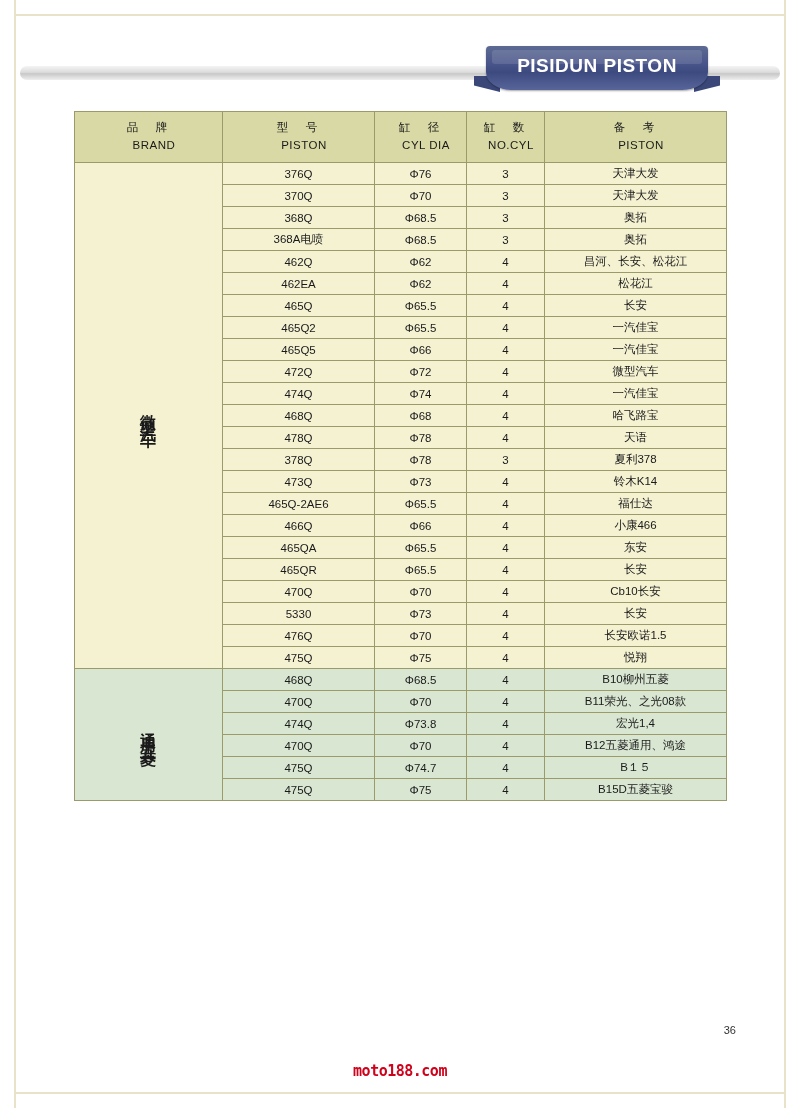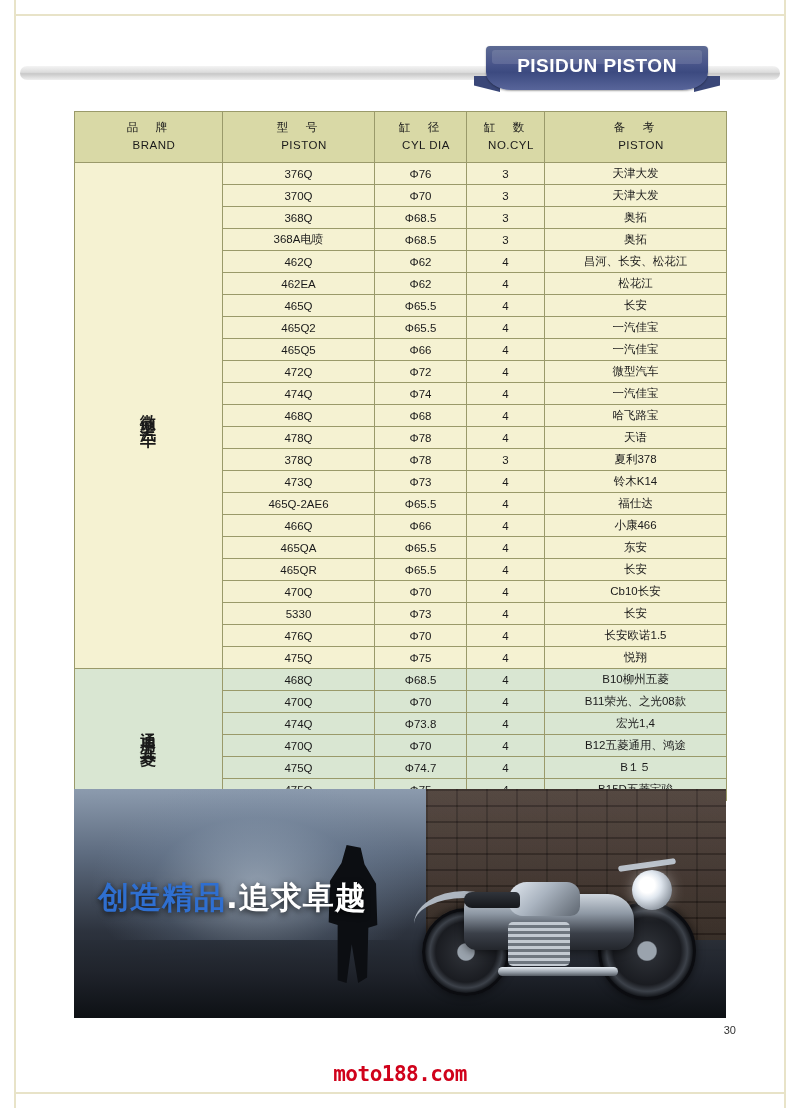--- a/index.html
+++ b/index.html
@@ -248,21 +248,21 @@
     right: 64px; top: 1024px;
     font-size: 11px;
     color: #333;
     font-family: "Liberation Sans", sans-serif;
   }
   .footer-site {
     position: absolute;
     left: 0; top: 1062px; width: 800px;
     text-align: center;
     font-family: "DejaVu Sans Mono", "Liberation Mono", monospace;
-    font-size: 21px;
+    font-size: 15px;
     font-weight: bold;
     letter-spacing: -0.5px;
     color: #d0021b;
   }
 </style>
 </head>
 <body>
 
 <div class="page">
 
@@ -487,36 +487,17 @@
           <tr class="grp-b">
             <td>475Q</td>
             <td>Φ75</td>
             <td>4</td>
             <td>B15D五菱宝骏</td>
           </tr>
         </tbody>
     </table>
   </div>
 
-  <div class="photo">
-    <div class="ph-sky"></div>
-    <div class="ph-wall"></div>
-    <div class="ph-ground"></div>
-    <div class="ph-person"></div>
-    <div class="ph-bike">
-      <div class="bk wheel w-rear"></div>
-      <div class="bk wheel w-front"></div>
-      <div class="bk bk-fender"></div>
-      <div class="bk bk-body"></div>
-      <div class="bk bk-engine"></div>
-      <div class="bk bk-tank"></div>
-      <div class="bk bk-seat"></div>
-      <div class="bk bk-exh"></div>
-      <div class="bk bk-bar"></div>
-      <div class="bk bk-head"></div>
-    </div>
-    <div class="ph-text"><span class="accent">创造精品</span><span class="accent2">.</span><span class="accent2">追求卓越</span></div>
-  </div>
-
-  <div class="page-num">30</div>
+
+  <div class="page-num">36</div>
   <div class="footer-site">moto188.com</div>
 
 </div>
 
 </body></html>

